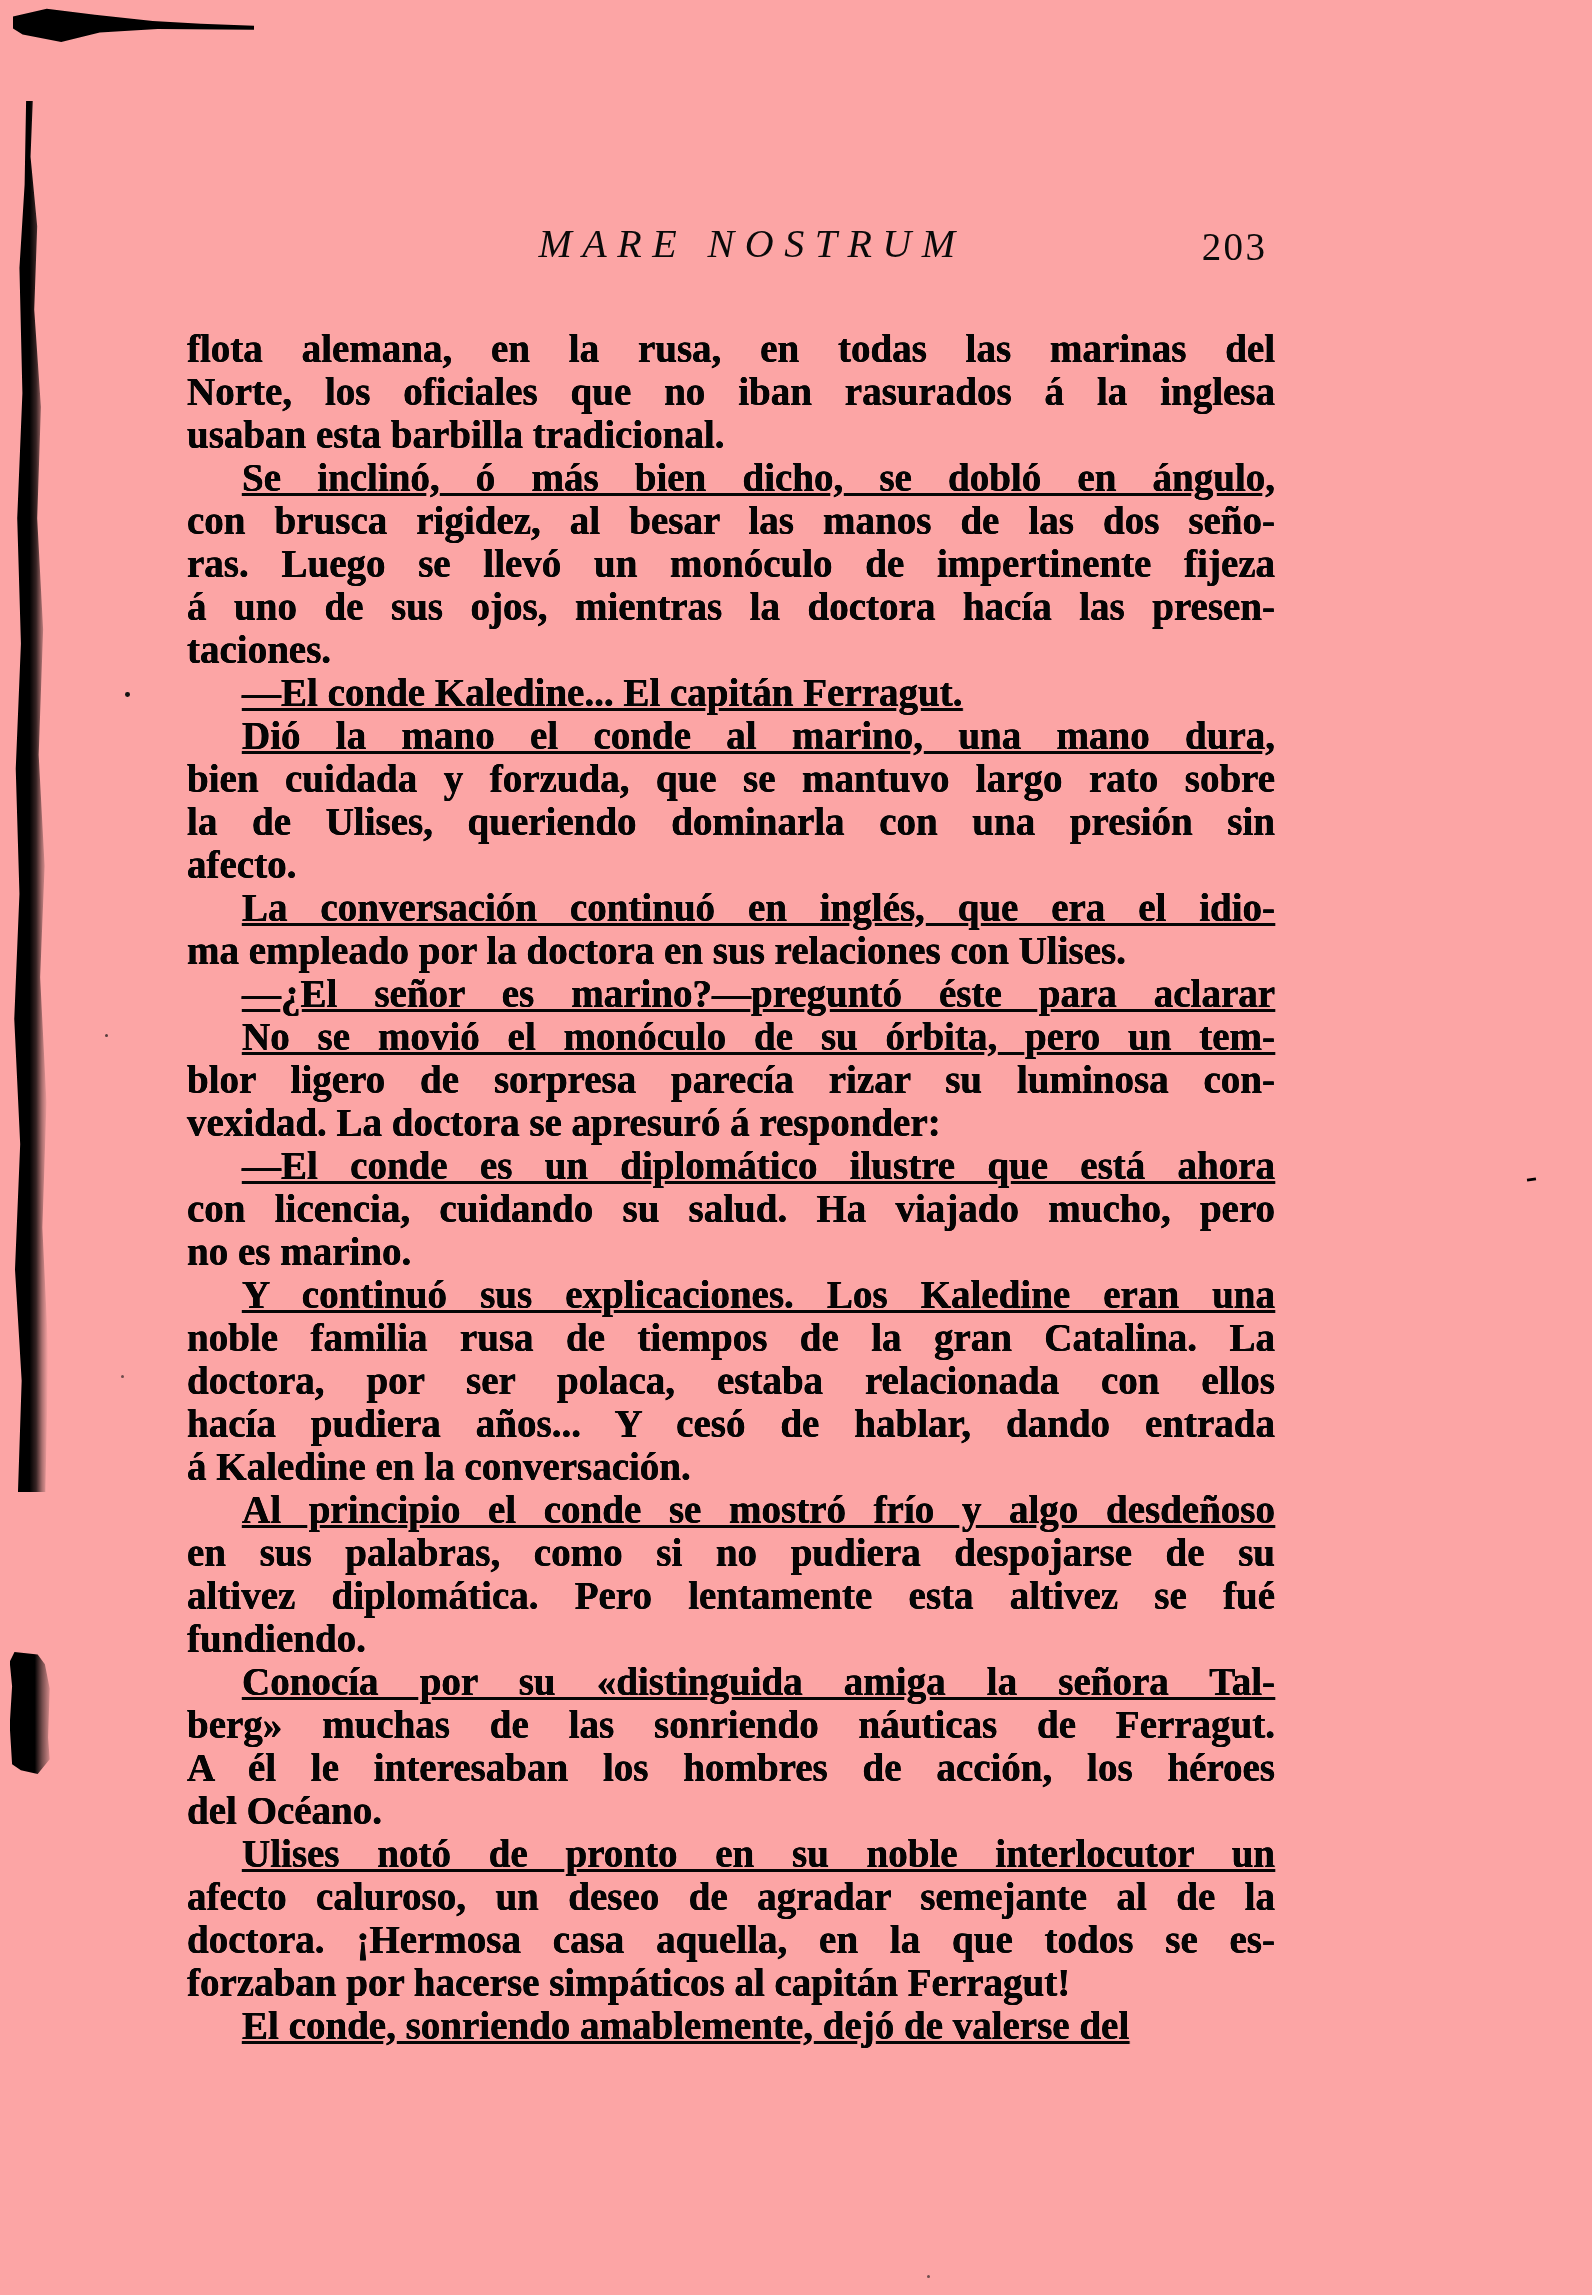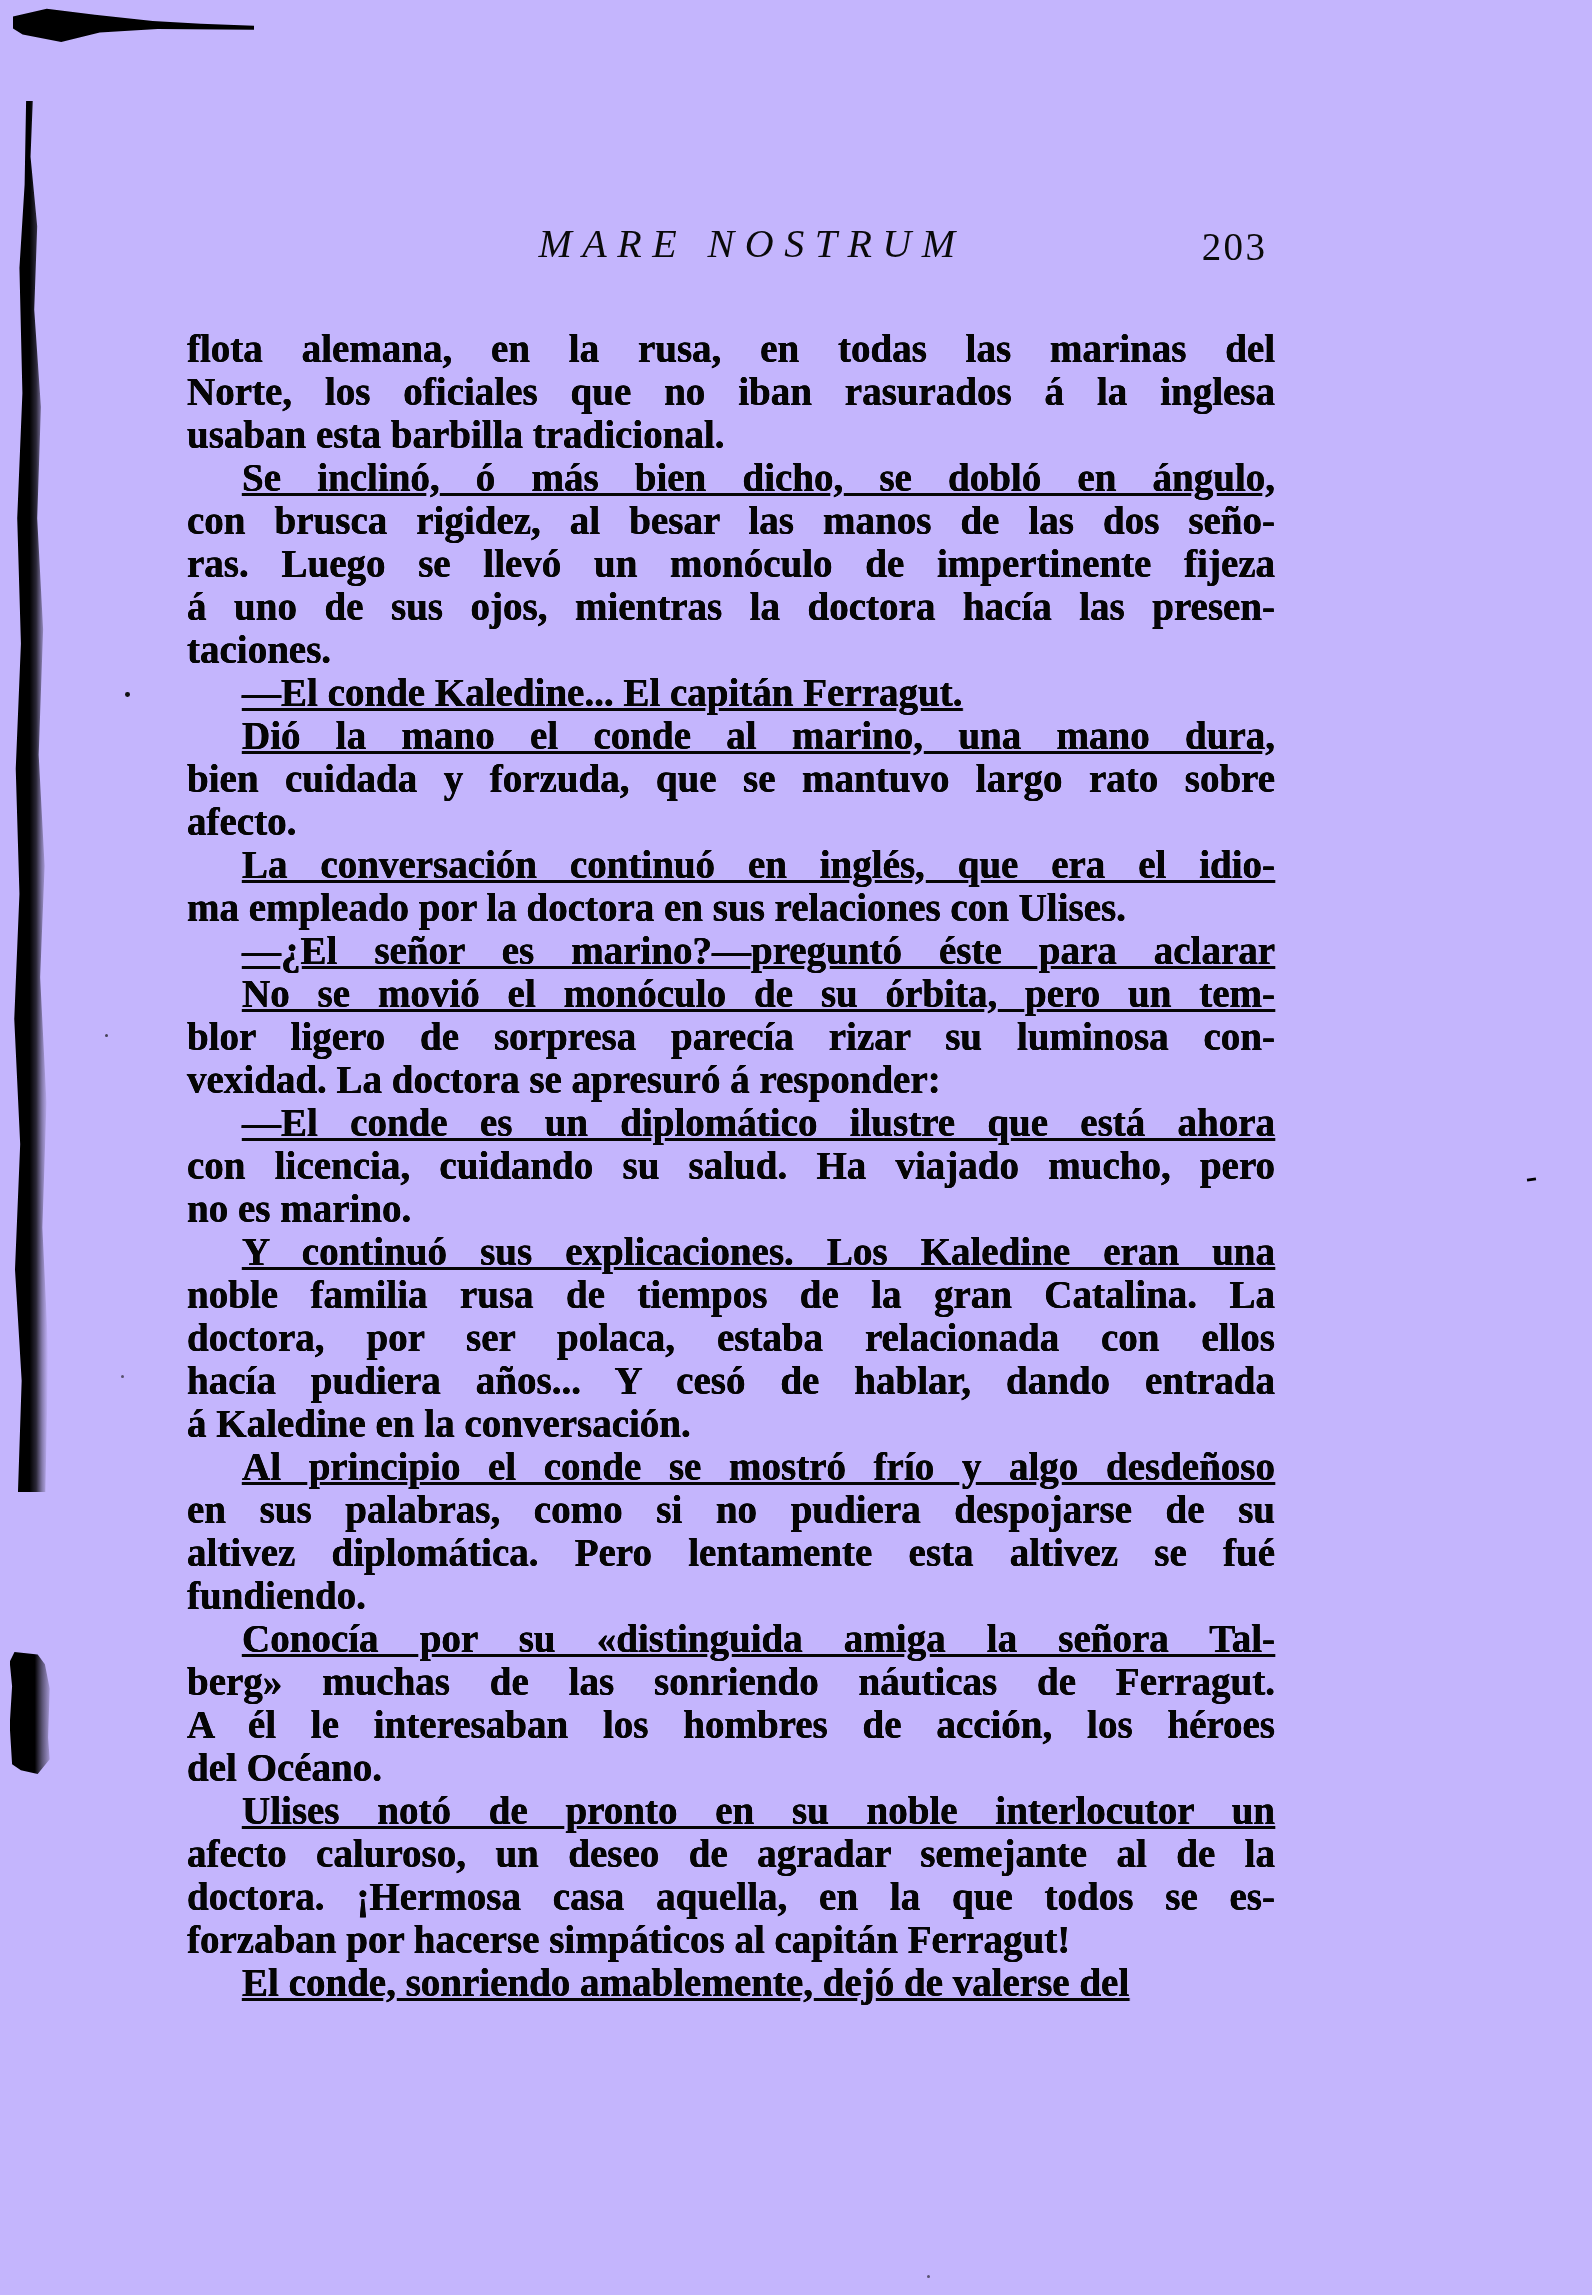--- a/index.html
+++ b/index.html
@@ -1,20 +1,20 @@
 <!DOCTYPE html>
 <html style="font-size:13px"><head>
 <meta charset="utf-8">
 <style>
   html, body { margin: 0; padding: 0; background: #ffffff; }
   .page {
     position: relative;
     width: 1593px;
     height: 2295px;
-    background: #c4b5fd;
+    background: #fca5a5;
     overflow: hidden;
     color: #000;
   }
 
   
   .running-title {
     position: absolute;
     left: 197px; top: 222px; width: 1110px;
     text-align: center;
     font: italic 40px/1.1 "Liberation Serif", "DejaVu Serif", serif;
@@ -103,20 +103,21 @@
       <div class="line">Norte, los oficiales que no iban rasurados á la inglesa</div>
       <div class="line end">usaban esta barbilla tradicional.</div>
       <div class="line indent">Se inclinó, ó más bien dicho, se dobló en ángulo,</div>
       <div class="line">con brusca rigidez, al besar las manos de las dos seño-</div>
       <div class="line">ras. Luego se llevó un monóculo de impertinente fijeza</div>
       <div class="line">á uno de sus ojos, mientras la doctora hacía las presen-</div>
       <div class="line end">taciones.</div>
       <div class="line indent end">—El conde Kaledine... El capitán Ferragut.</div>
       <div class="line indent">Dió la mano el conde al marino, una mano dura,</div>
       <div class="line">bien cuidada y forzuda, que se mantuvo largo rato sobre</div>
+      <div class="line">la de Ulises, queriendo dominarla con una presión sin</div>
       <div class="line end">afecto.</div>
       <div class="line indent">La conversación continuó en inglés, que era el idio-</div>
       <div class="line end">ma empleado por la doctora en sus relaciones con Ulises.</div>
       <div class="line indent">—¿El señor es marino?—preguntó éste para aclarar</div>
       <div class="line indent">No se movió el monóculo de su órbita, pero un tem-</div>
       <div class="line">blor ligero de sorpresa parecía rizar su luminosa con-</div>
       <div class="line end">vexidad. La doctora se apresuró á responder:</div>
       <div class="line indent">—El conde es un diplomático ilustre que está ahora</div>
       <div class="line">con licencia, cuidando su salud. Ha viajado mucho, pero</div>
       <div class="line end">no es marino.</div>

